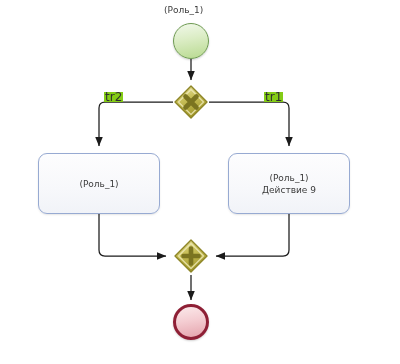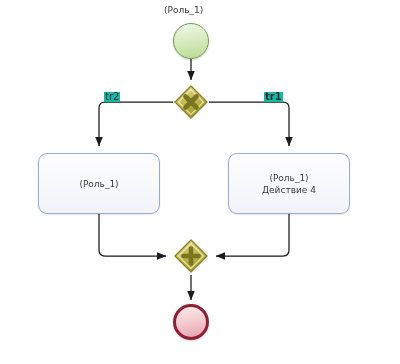--- a/index.html
+++ b/index.html
@@ -84,25 +84,25 @@
   
   .label {
     position: absolute;
     font-size: 9px;
     line-height: 11px;
     color: #3b3b3b;
     white-space: nowrap;
   }
   .flow-label {
     position: absolute;
-    font-size: 10px;
+    font-size: 12px;
     line-height: 10px;
     color: #2f2f2f;
     white-space: nowrap;
-    background: #14b8a6;
+    background: #84cc16;
     padding: 0 1px;
   }
 </style>
 </head>
 <body>
 
 <div id="canvas">
 
   <svg class="layer" viewBox="0 0 400 364">
     <defs>
@@ -140,29 +140,29 @@
       <path d="M17,1 L33,17 L17,33 L1,17 Z" fill="url(#gwgrad1)" stroke="#8d8526" stroke-width="1.4" stroke-linejoin="round"></path>
       <path d="M17,4.5 L29.5,17 L17,29.5 L4.5,17 Z" fill="none" stroke="#efeab8" stroke-width="1.1" stroke-linejoin="round" opacity="0.85"></path>
       <g>
         <path d="M11.5,11.5 L22.5,22.5 M22.5,11.5 L11.5,22.5" stroke="#7b7420" stroke-width="4.6" stroke-linecap="round"></path>
       </g>
     </svg>
   </div>
 
   <div class="flow-label" style="left:104px; top:92px;">tr2</div>
 
-  <div class="flow-label" style="left:264px; top:92px;font-weight:bold;">tr1</div>
+  <div class="flow-label" style="left:264px; top:92px;">tr1</div>
 
   <div class="node task" style="left:38px; top:153px;">
     <div class="ln">(Роль_1)</div>
   </div>
 
   <div class="node task" style="left:228px; top:153px;">
     <div class="ln">(Роль_1)</div>
-    <div class="ln">Действие 4</div>
+    <div class="ln">Действие 9</div>
   </div>
 
   <div class="node gateway" style="left:174px; top:239px;">
     <svg width="34" height="34" viewBox="0 0 34 34">
       <defs>
         <linearGradient id="gwgrad2" x1="0" y1="0" x2="0.35" y2="1">
           <stop offset="0%" stop-color="#e8e3a8"></stop>
           <stop offset="45%" stop-color="#c9c05a"></stop>
           <stop offset="100%" stop-color="#a39a2c"></stop>
         </linearGradient>

